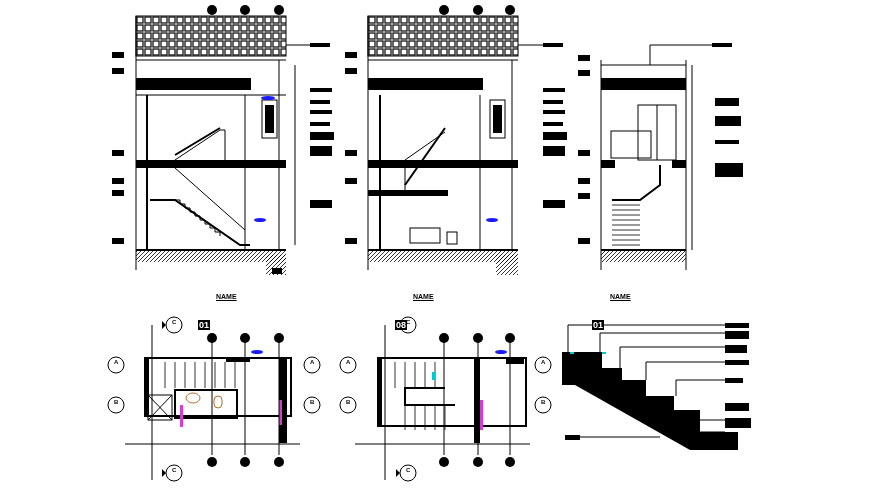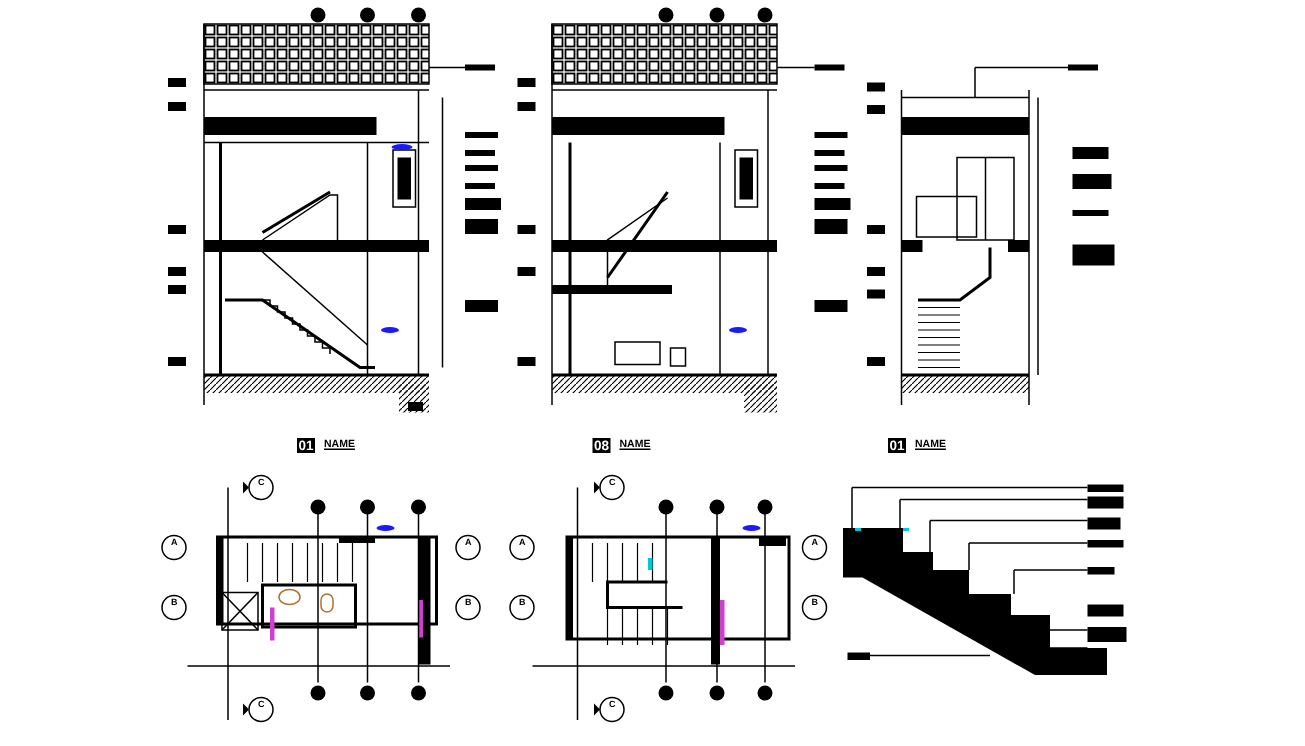--- a/index.html
+++ b/index.html
@@ -1,20 +1,20 @@
 <!DOCTYPE html>
 <html><head>
 <meta charset="utf-8">
 <style>
   html,body{margin:0;padding:0;background:#ffffff;}
   body{width:870px;height:497px;position:relative;overflow:hidden;font-family:"Liberation Sans",sans-serif;}
   svg{position:absolute;left:0;top:0;}
   .lbl{position:absolute;font-size:6px;font-weight:bold;color:#000;letter-spacing:0;}
   .title{position:absolute;font-size:7px;font-weight:bold;text-decoration:underline;color:#000;}
-  .num{position:absolute;font-size:9px;font-weight:bold;color:#000;background:#000;color:#fff;padding:0 1px;line-height:10px;}
+  .num{position:absolute;font-size:9px;font-weight:bold;color:#000;background:#000;color:#fff;padding:0 1px;line-height:10px;margin-top:28px;}
 </style>
 </head>
 <body>
 
 <svg width="870" height="497" viewBox="0 0 870 497">
   <defs>
     <pattern id="tiles" width="8" height="8" patternUnits="userSpaceOnUse">
       <rect width="8" height="8" fill="#fff"></rect>
       <rect x="1" y="1" width="6" height="6" fill="none" stroke="#000" stroke-width="1.2"></rect>
     </pattern>

